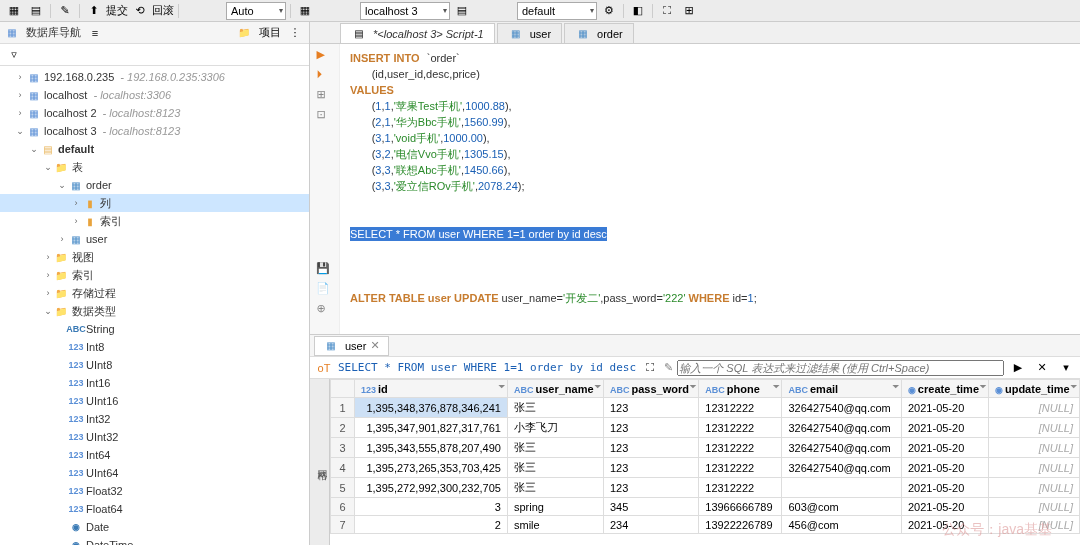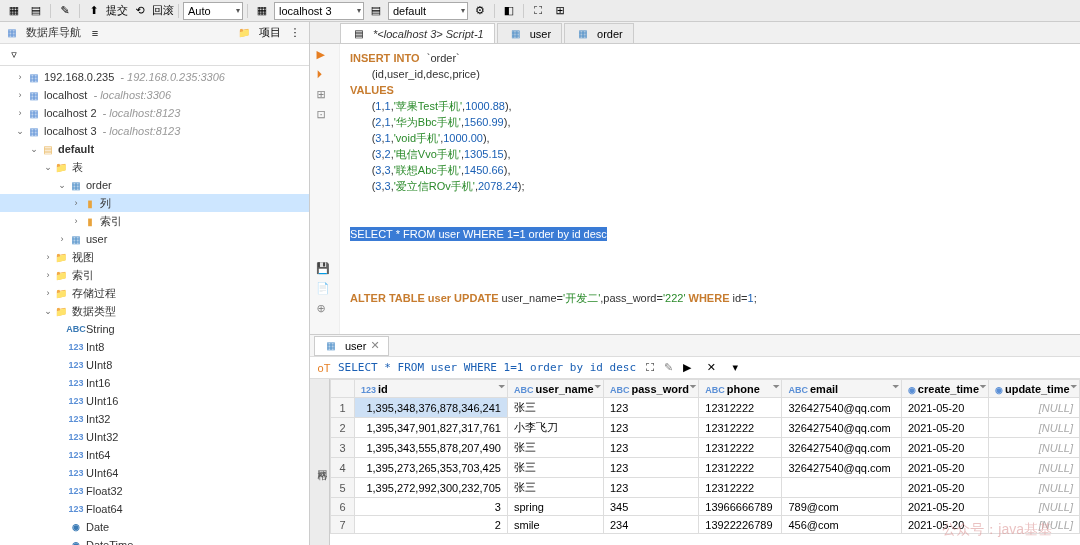--- a/index.html
+++ b/index.html
@@ -1,20 +1,20 @@
 <!DOCTYPE html>
 <html><head>
 <meta charset="utf-8">
 <style>
 * { margin:0; padding:0; box-sizing:border-box; font-family:"Microsoft YaHei",Arial,sans-serif; font-size:11px; }
 body { background:#f0f0f0; width:1080px; height:545px; overflow:hidden; position:relative; }
 .toolbar { height:22px; background:#ececec; border-bottom:1px solid #ccc; display:flex; align-items:center; padding:0 4px; gap:2px; }
 .tb-btn { width:20px; height:18px; display:flex; align-items:center; justify-content:center; cursor:pointer; }
 .tb-sep { width:1px; height:14px; background:#ccc; margin:0 2px; }
-.tb-combo { height:18px; border:1px solid #aaa; background:#fff; padding:0 14px 0 4px; font-size:11px; position:relative; min-width:60px; display:flex; align-items:center; }
+.tb-combo { height:18px; border:1px solid #aaa; background:#fff; padding:0 14px 0 4px; font-size:11px; position:relative; min-width:60px; display:flex; align-items:center;margin-left:43px; }
 .tb-combo::after { content:"▾"; position:absolute; right:2px; font-size:8px; color:#555; }
 .main { display:flex; height:523px; }
 .left-panel { width:310px; background:#fff; border-right:1px solid #ccc; display:flex; flex-direction:column; }
 .nav-header { height:22px; background:#f5f5f5; border-bottom:1px solid #ddd; display:flex; align-items:center; padding:0 4px; gap:4px; }
 .nav-header .title { font-size:11px; color:#333; }
 .nav-header .spacer { flex:1; }
 .filter-row { height:22px; border-bottom:1px solid #ddd; display:flex; align-items:center; padding:0 4px; }
 .filter-input { flex:1; border:none; outline:none; font-size:11px; color:#888; padding:2px; }
 .tree { flex:1; overflow-y:auto; padding:2px 0; }
 .tree-item { display:flex; align-items:center; height:18px; padding:0 4px; cursor:pointer; white-space:nowrap; }
@@ -303,20 +303,21 @@
             <span class="icn i-tbl">▦</span>
             <span>user</span>
             <span style="color:#888">✕</span>
           </div>
       </div>
       <div class="query-bar">
         <span class="tb-btn" style="color:#e67e22">oT</span>
         <span class="query-text">SELECT * FROM user WHERE 1=1 order by id desc</span>
         <span class="tb-btn">⛶</span>
         <span style="color:#888">✎</span>
+        <input class="query-filter" placeholder="输入一个 SQL 表达式来过滤结果 (使用 Ctrl+Space)" style="">
         <span class="tb-btn">▶</span>
         <span class="tb-btn">✕</span>
         <span class="tb-btn">▾</span>
       </div>
       <div class="grid-wrap">
         <div class="side-tabs">网格</div>
         <div class="grid">
           <table id="grid">
               <tbody>
                 <tr>
@@ -378,21 +379,21 @@
                   <td class=""></td>
                   <td class="">2021-05-20</td>
                   <td class="null">[NULL]</td>
                 </tr>
                 <tr>
                   <td class="rownum">6</td>
                   <td class="num-cell">3</td>
                   <td class="">spring</td>
                   <td class="">345</td>
                   <td class="">13966666789</td>
-                  <td class="">789@com</td>
+                  <td class="">603@com</td>
                   <td class="">2021-05-20</td>
                   <td class="null">[NULL]</td>
                 </tr>
                 <tr>
                   <td class="rownum">7</td>
                   <td class="num-cell">2</td>
                   <td class="">smile</td>
                   <td class="">234</td>
                   <td class="">13922226789</td>
                   <td class="">456@com</td>

